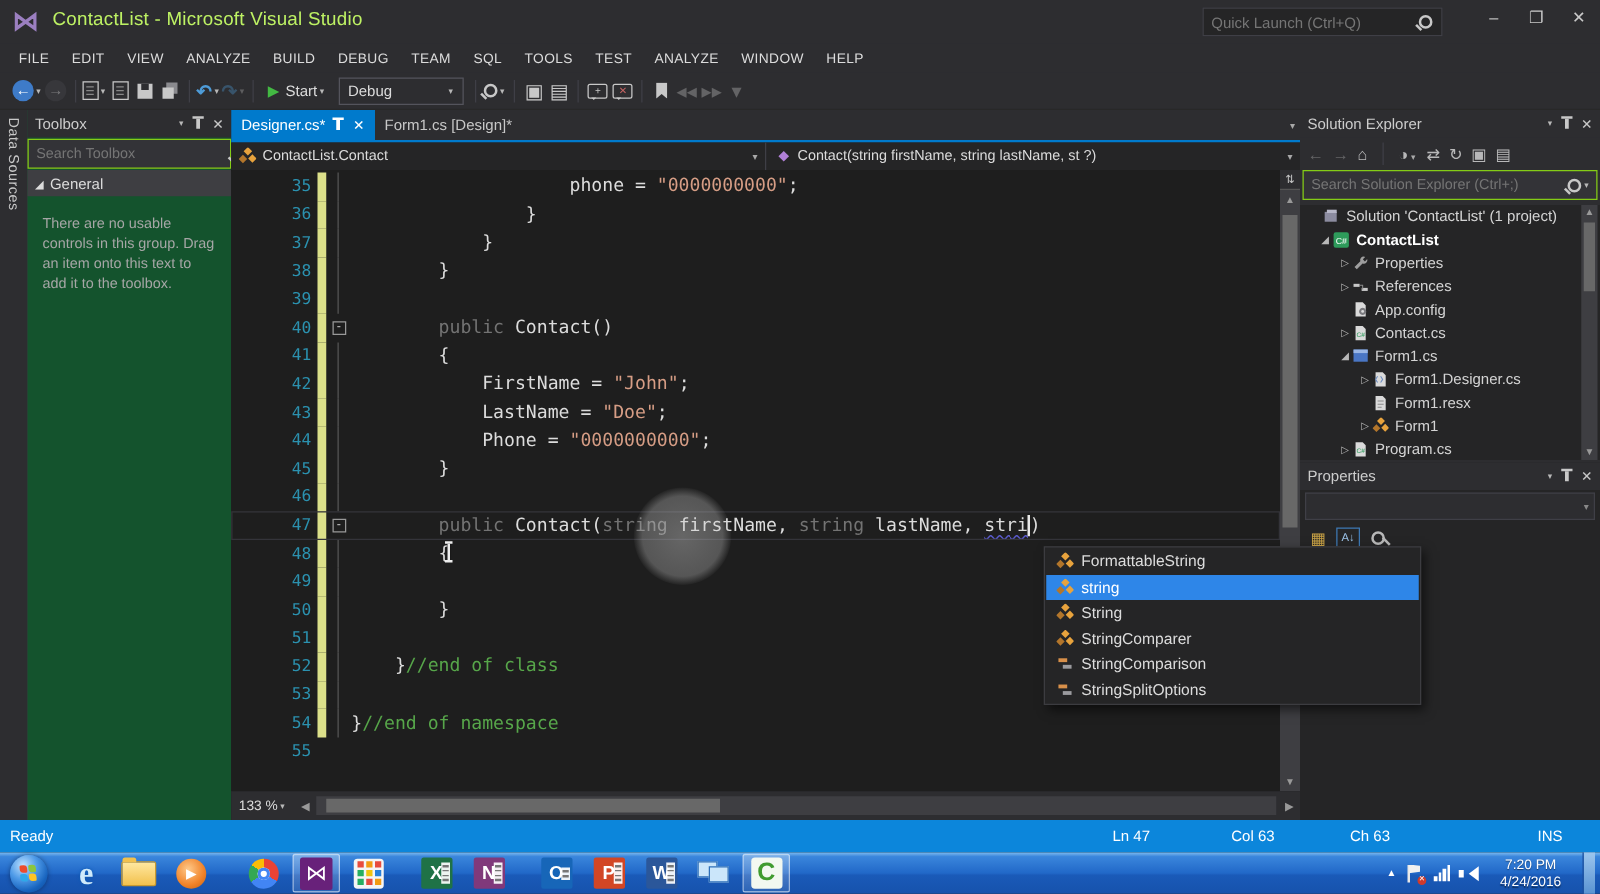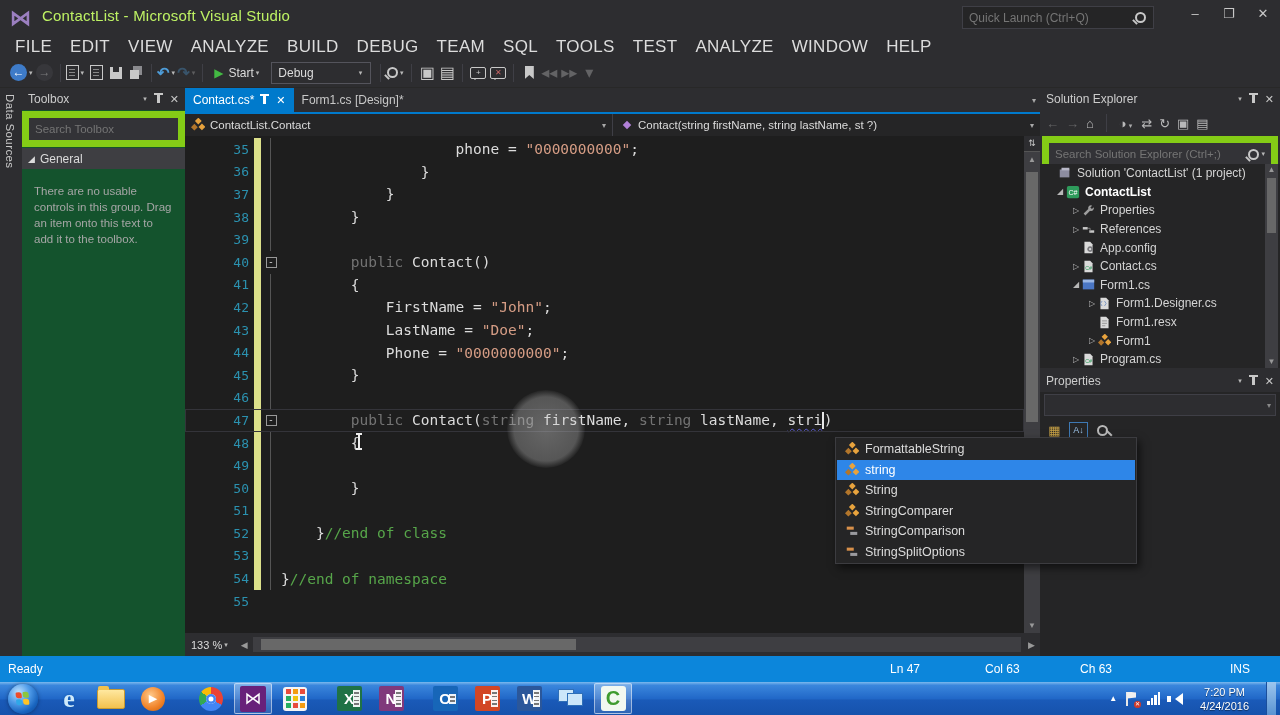--- a/index.html
+++ b/index.html
@@ -8,21 +8,21 @@
   #titlebar{position:absolute;left:0;top:0;width:1280px;height:35px;background:#2D2D30;color:#D0D0D0}
   #vs-logo{position:absolute;left:10px;top:6px;width:24px;height:24px;color:#9B7FC0;font-size:21px;line-height:24px;font-weight:bold}
   #win-title{position:absolute;left:42px;top:7px;font-size:15px;color:#bef264;letter-spacing:.2px}
   #quick-launch{position:absolute;left:962px;top:6px;width:190px;height:21px;background:#252526;border:1px solid #3F3F46;display:flex;align-items:center}
   #quick-launch input{background:transparent;border:none;outline:none;color:#999;font-size:12px;width:160px;padding:0 6px;font-family:"Liberation Sans",sans-serif}
   .mag{width:7px;height:7px;border:2px solid #C8C8C8;border-radius:50%;position:relative;display:inline-block}
   .mag::after{content:"";position:absolute;left:-5px;top:7px;width:6px;height:2px;background:#C8C8C8;transform:rotate(45deg)}
   .winbtn{position:absolute;top:0;width:34px;height:28px;text-align:center;line-height:28px;color:#C8C8C8;font-size:13px}
   
   #menubar{position:absolute;left:0;top:35px;width:1280px;height:23px;background:#2D2D30;display:flex;align-items:center;padding-left:6px;box-sizing:border-box}
-  .menu-item{color:#DCDCDC;font-size:17px;padding:0 9px;letter-spacing:.3px}
+  .menu-item{color:#DCDCDC;font-size:11px;padding:0 9px;letter-spacing:.3px}
   
   #toolbar{position:absolute;left:0;top:58px;width:1280px;height:30px;background:#2D2D30;display:flex;align-items:center;padding-left:10px;box-sizing:border-box;border-bottom:1px solid #282828}
   .tbtn{display:inline-flex;align-items:center;justify-content:center;height:22px;min-width:20px;color:#C8C8C8}
   .tbtn.dim{opacity:.35}
   .circ{width:17px;height:17px;border-radius:50%;background:#3E7BC8;color:#fff;font-size:12px;line-height:17px;text-align:center}
   .circ.gray{background:#4a4a50}
   .chev{font-size:7px;color:#B8B8B8;margin:0 2px}
   .tsep{width:1px;height:18px;background:#3F3F46;margin:0 5px}
   .ic-doc{width:11px;height:13px;border:1px solid #C8C8C8;background:#2D2D30;position:relative}
   .ic-doc::after{content:"";position:absolute;left:2px;top:3px;width:6px;height:1px;background:#888;box-shadow:0 3px 0 #888,0 6px 0 #888}
@@ -43,21 +43,21 @@
   
   #leftstrip{position:absolute;left:0;top:0;width:22px;height:568px;background:#2D2D30;border-right:1px solid #3F3F46}
   #datasources-tab{writing-mode:vertical-rl;color:#C8C8C8;font-size:11.5px;margin:6px 0 0 4px;letter-spacing:.4px}
   
   #toolbox{position:absolute;left:22px;top:0;width:163px;height:568px;background:#14532d;border-right:1px solid #3F3F46}
   .pane-head{height:22px;display:flex;align-items:center;color:#CCCCCC;font-size:12px;padding:0 6px;background:#2D2D30}
   .pane-head .sp{flex:1}
   .pin{width:3px;height:8px;background:#C8C8C8;position:relative;margin:0 8px;display:inline-block}
   .pin::after{content:"";position:absolute;left:-3px;top:-2px;width:9px;height:2px;background:#C8C8C8}
   .xx{color:#C8C8C8;font-size:11px;margin-left:2px}
-  .searchrow{height:22px;margin:1px 0;background:#333337;border:7px solid #84cc16;display:flex;align-items:center;padding:0 4px}
+  .searchrow{height:22px;margin:1px 0;background:#333337;border:1px solid #84cc16;display:flex;align-items:center;padding:0 4px}
   .searchrow input{flex:1;background:transparent;border:none;outline:none;color:#808080;font-size:11.5px;font-family:"Liberation Sans",sans-serif}
   #tb-general{height:21px;background:#3E3E42;display:flex;align-items:center;color:#DCDCDC;font-size:12px;padding:0 6px}
   .tri-exp{color:#DCDCDC;font-size:9px;margin-right:5px}
   #tb-empty{color:#A6A6A6;font-size:11.5px;line-height:16px;text-align:left;padding:14px 12px}
   
   #editor{position:absolute;left:185px;top:0;width:855px;height:568px;background:#1E1E1E}
   #tabstrip{position:absolute;left:0;top:0;width:855px;height:24px;background:#2D2D30;border-bottom:2px solid #007ACC;display:flex}
   .tab{display:flex;align-items:center;padding:0 8px;font-size:12px;height:24px;box-sizing:border-box}
   .tab.active{background:#007ACC;color:#fff}
   .tab.inactive{color:#C8C8C8}
@@ -284,21 +284,21 @@
     <div id="tb-general">
       <span class="tri-exp">◢</span>
       <span>General</span>
     </div>
     <div id="tb-empty">There are no usable controls in this group. Drag an item onto this text to add it to the toolbox.</div>
   </div>
 
   <div id="editor">
     <div id="tabstrip">
       <div class="tab active">
-        <span>Contact.cs*</span>
+        <span>Designer.cs*</span>
         <span class="pin" style="margin-left:9px"></span>
         <span class="xx">✕</span>
       </div>
       <div class="tab inactive">
         <span>Form1.cs [Design]*</span>
       </div>
       <span class="doc-dd">▾</span>
     </div>
 
     <div id="breadcrumb">

